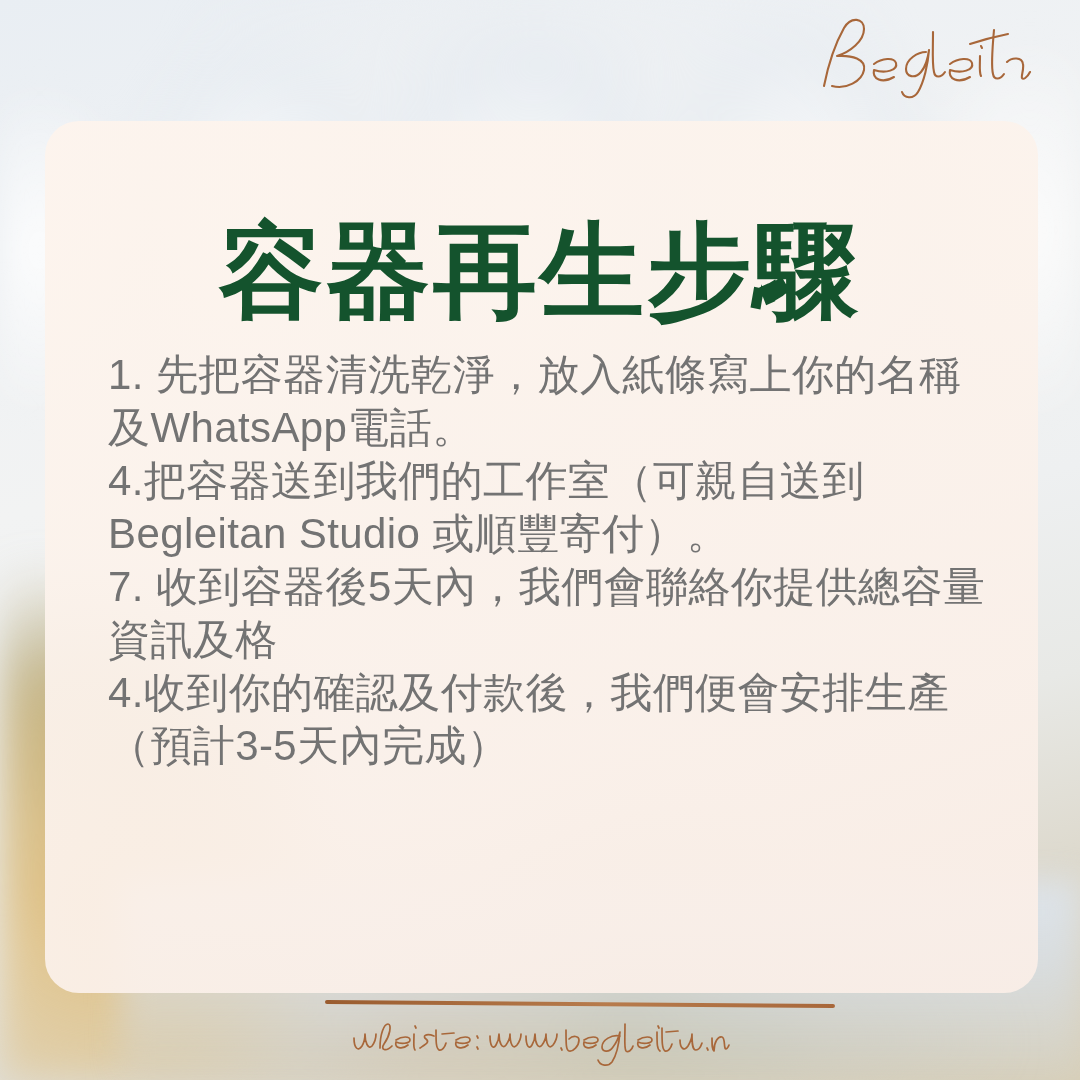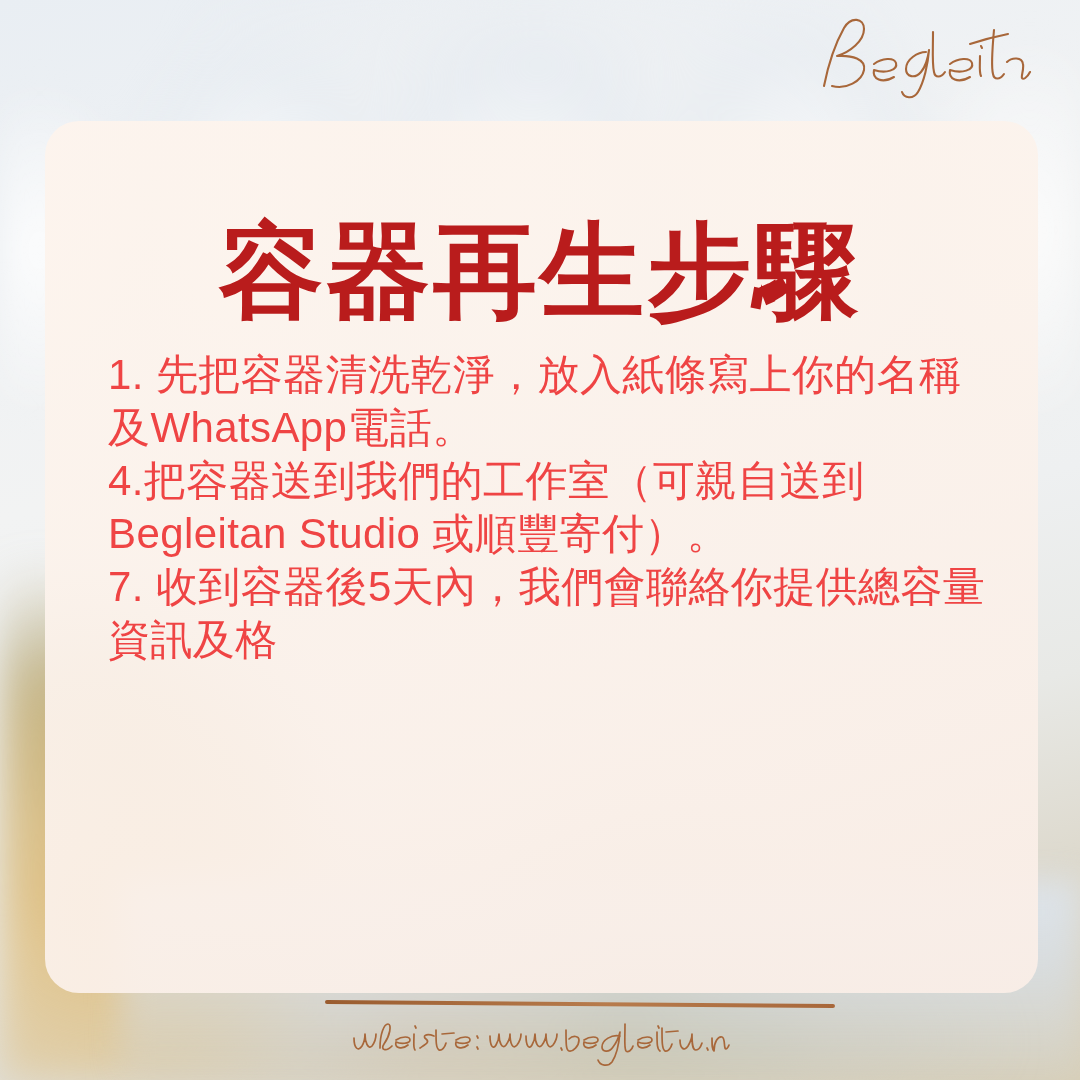--- a/index.html
+++ b/index.html
@@ -99,31 +99,31 @@
   .title {
     position: absolute;
     left: 0;
     right: 0;
     top: 144px;
     text-align: center;
     font-family: "Liberation Serif", "DejaVu Serif", serif;
     font-size: 104px;
     line-height: 1.12;
     letter-spacing: 3px;
-    color: #b91c1c;
+    color: #14532d;
     white-space: nowrap;
   }
 
   
   .steps {
     position: absolute;
     left: 108px;
     top: 348px;
     width: 878px;
-    color: #ef4444;
+    color: #737373;
     font-size: 42px;
     line-height: 53px;
     letter-spacing: 0.4px;
   }
   .step {
     margin: 0;
     padding: 0;
   }
 
   
@@ -178,20 +178,21 @@
   </div>
 
   <div class="card"></div>
 
   <h1 class="title">容器再生步驟</h1>
 
   <div class="steps">
     <p class="step">1. 先把容器清洗乾淨，放入紙條寫上你的名稱及WhatsApp電話。</p>
     <p class="step">4.把容器送到我們的工作室（可親自送到Begleitan Studio 或順豐寄付）。</p>
     <p class="step">7. 收到容器後5天內，我們會聯絡你提供總容量資訊及格</p>
+    <p class="step">4.收到你的確認及付款後，我們便會安排生產（預計3-5天內完成）</p>
   </div>
 
   <div class="footer-rule"></div>
 
   <div class="footer-site">
     <svg viewBox="0 0 380 56" xmlns="http://www.w3.org/2000/svg">
       <g fill="none" stroke="#a8673a" stroke-width="1.7" stroke-linecap="round" stroke-linejoin="round">
         <path d="M4 26 C4 36 8 40 12 34 C15 29 15 24 15 22 C15 30 18 38 22 34 C25 30 26 24 26 22"></path>
         <path d="M30 36 C30 22 34 12 38 12 C42 12 40 24 34 32 C30 38 36 40 42 34"></path>
         <path d="M46 28 C52 24 60 24 60 28 C60 32 50 32 46 30 C44 36 52 38 58 33"></path>

